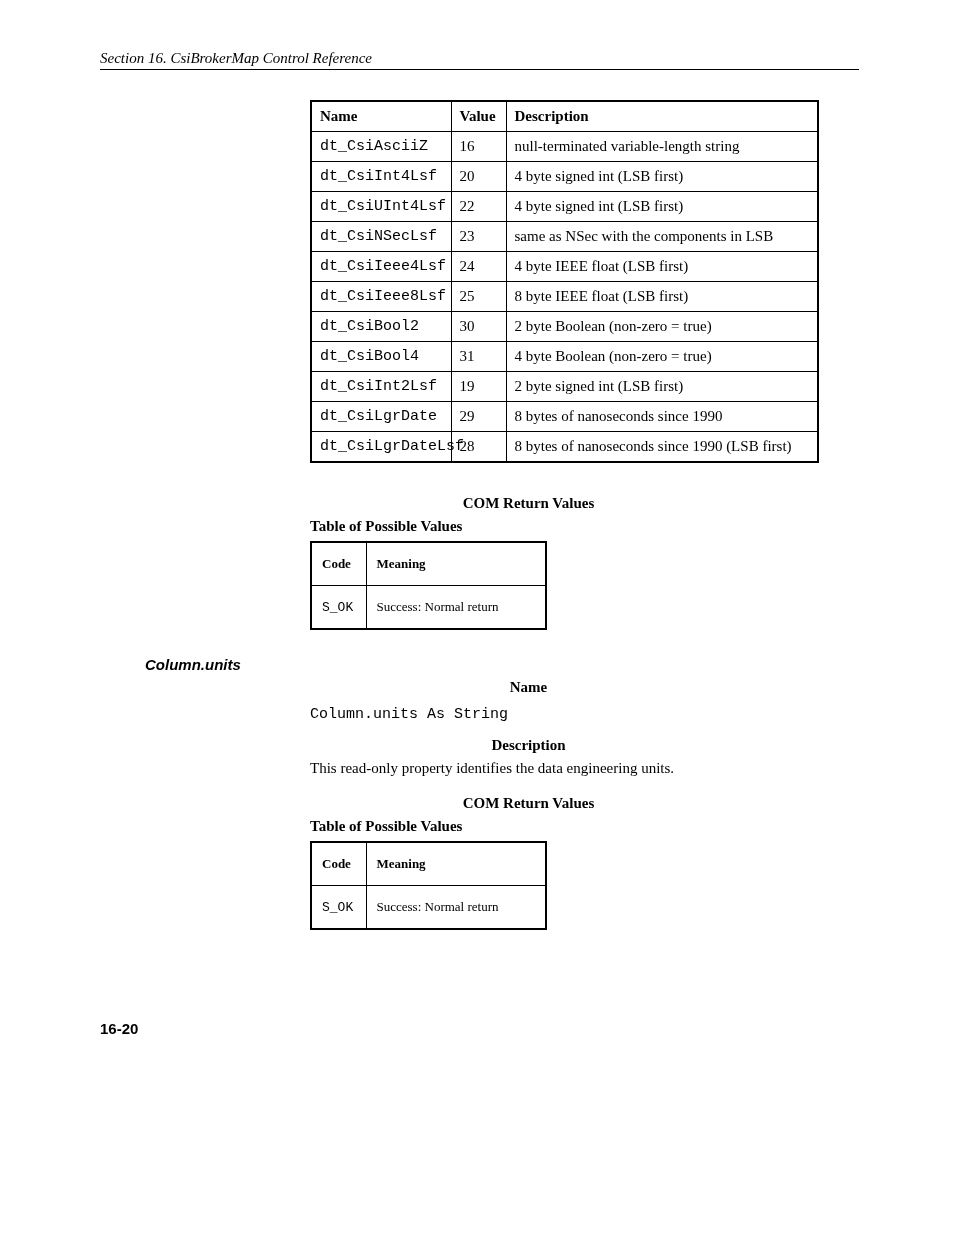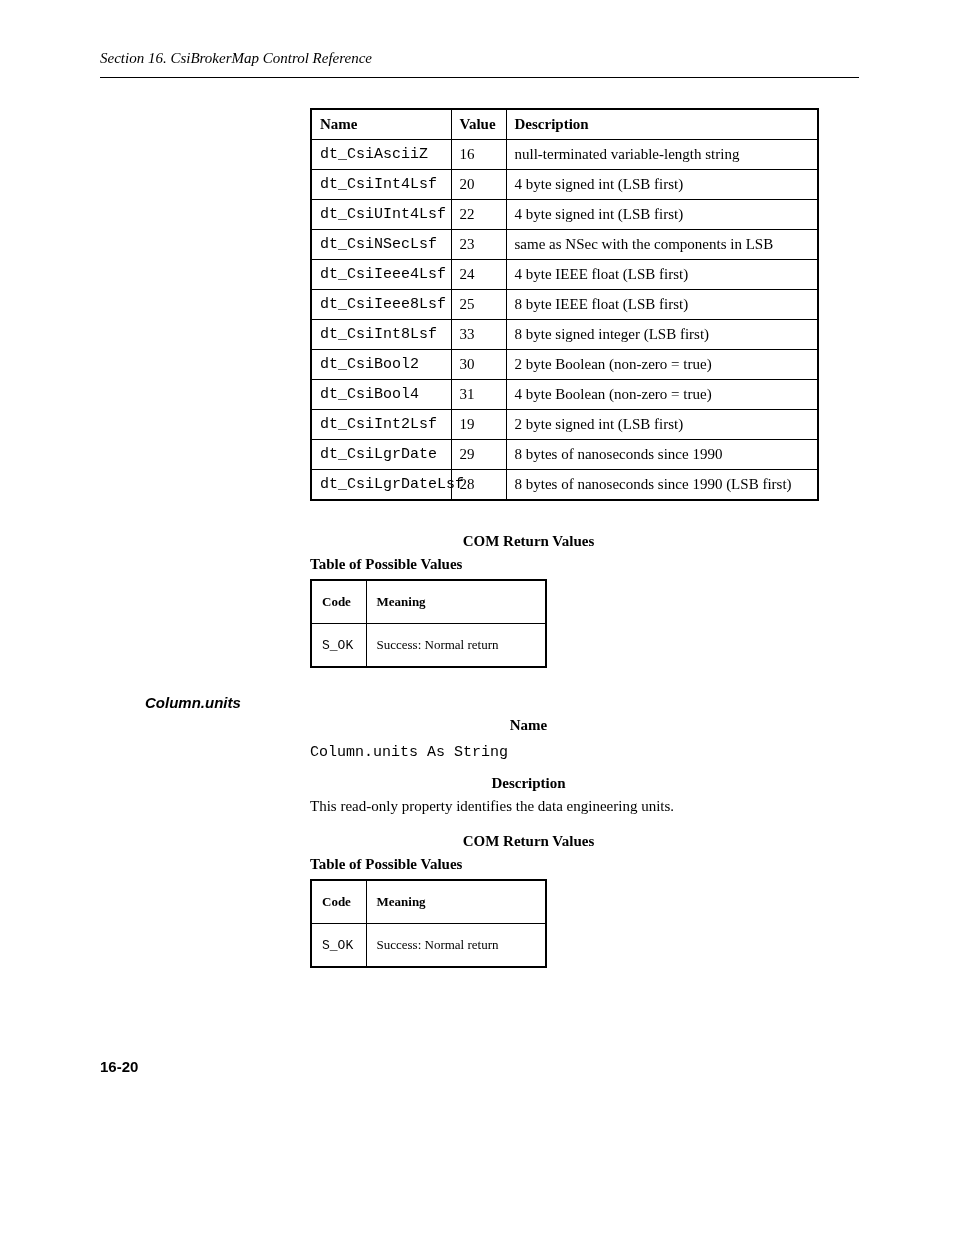--- a/index.html
+++ b/index.html
@@ -12,21 +12,21 @@
     width: 954px;
   }
   .page {
     padding: 50px 95px 60px 100px;
     box-sizing: border-box;
   }
   .running-head {
     font-style: italic;
     font-size: 15px;
     border-bottom: 1px solid #000;
-    padding-bottom: 10px;
+    padding-bottom: 2px;
     margin-bottom: 30px;
   }
   .main-table-wrap {
     margin-left: 210px;
     margin-right: 40px;
   }
   table.main-table {
     border-collapse: collapse;
     border: 2px solid #000;
     width: 100%;
@@ -159,25 +159,20 @@
         </tr>
         <tr>
           <td class="mono">dt_CsiIeee4Lsf</td>
           <td>24</td>
           <td>4 byte IEEE float (LSB first)</td>
         </tr>
         <tr>
           <td class="mono">dt_CsiIeee8Lsf</td>
           <td>25</td>
           <td>8 byte IEEE float (LSB first)</td>
-        </tr>
-        <tr>
-          <td class="mono">dt_CsiInt8Lsf</td>
-          <td>33</td>
-          <td>8 byte signed integer (LSB first)</td>
         </tr>
         <tr>
           <td class="mono">dt_CsiBool2</td>
           <td>30</td>
           <td>2 byte Boolean (non-zero = true)</td>
         </tr>
         <tr>
           <td class="mono">dt_CsiBool4</td>
           <td>31</td>
           <td>4 byte Boolean (non-zero = true)</td>

